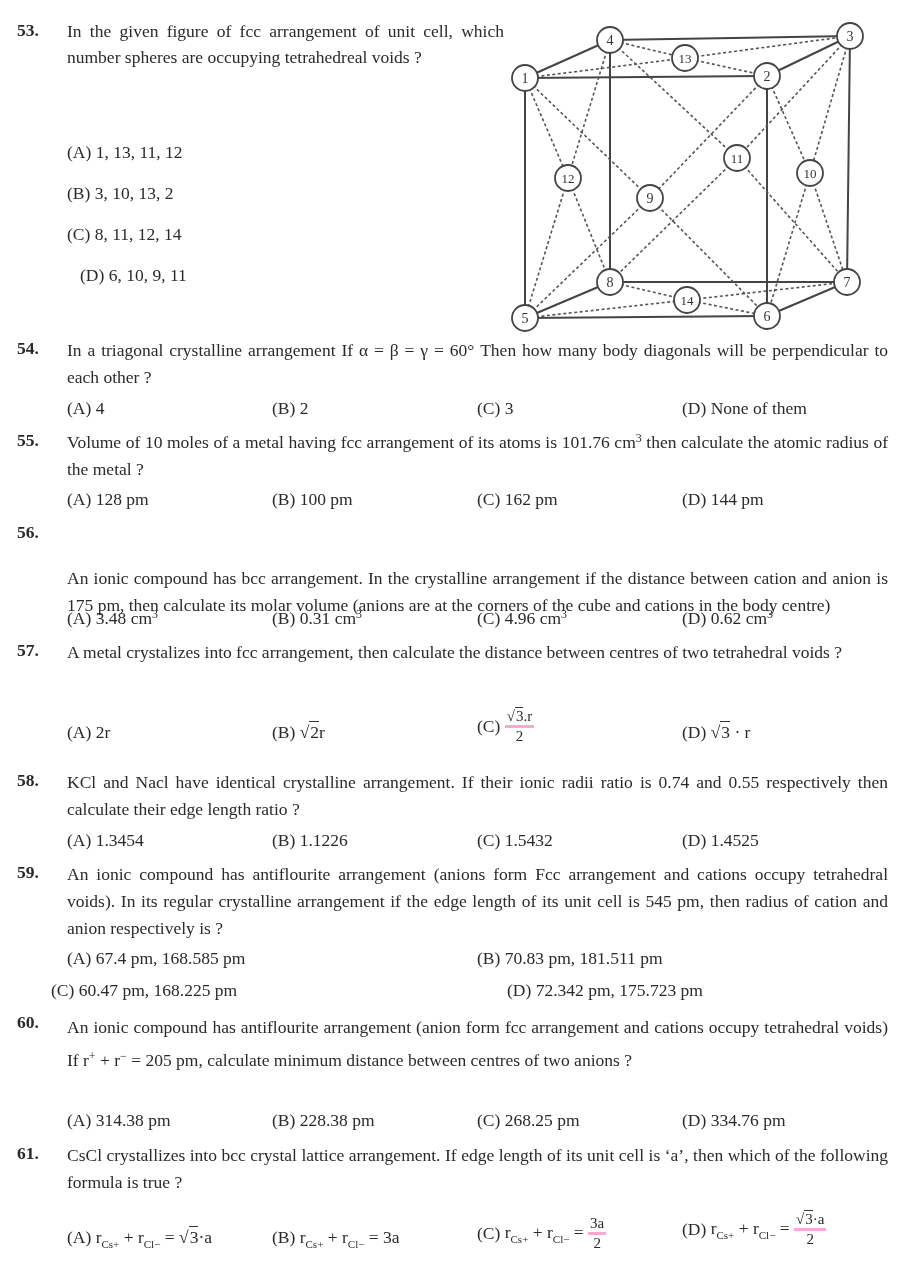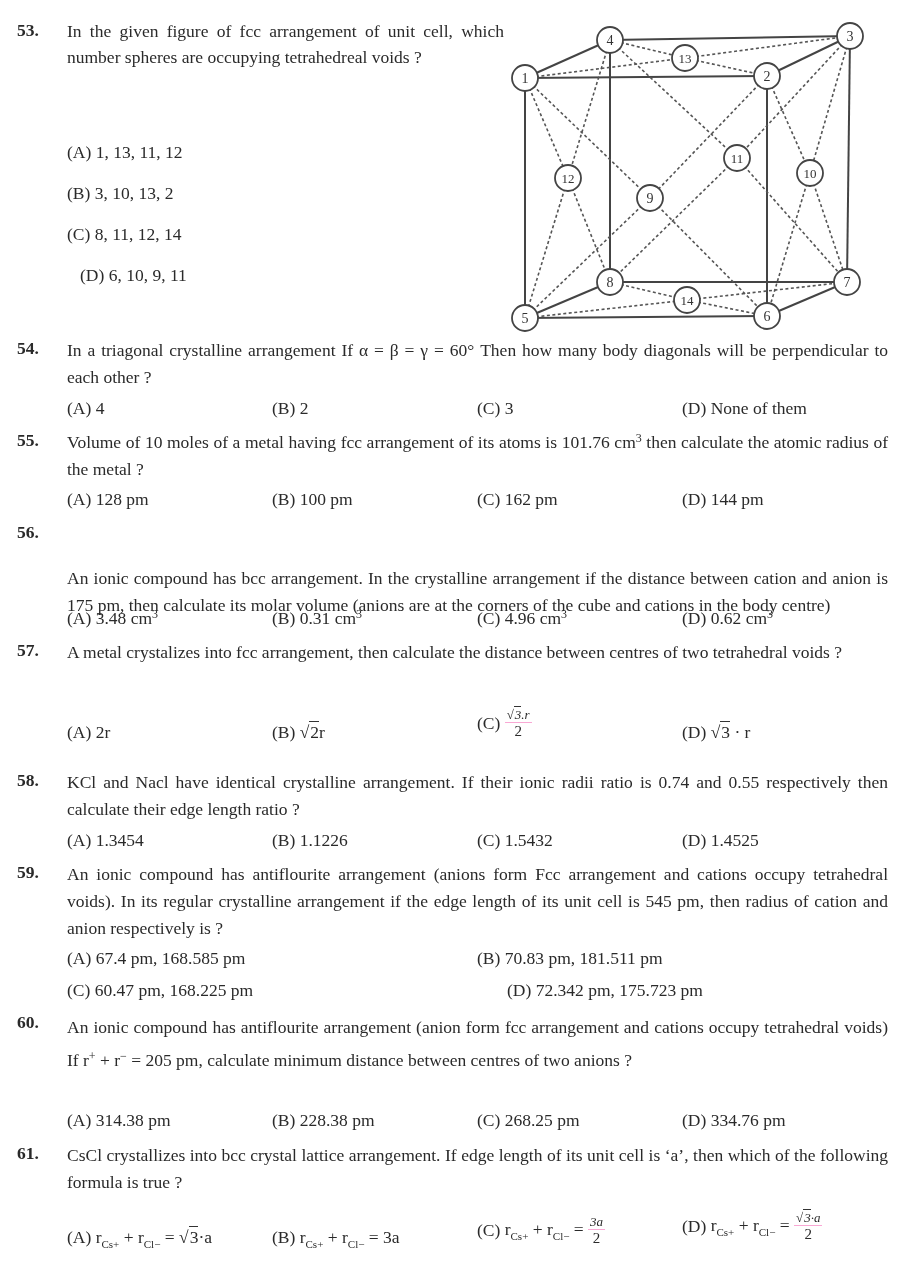--- a/index.html
+++ b/index.html
@@ -8,21 +8,21 @@
     font-family: "Liberation Serif", "DejaVu Serif", serif;
     color: #2a2a2a; font-size: 17.5px;
   }
   .q { position: absolute; left: 0; width: 922px; }
   .qnum { position: absolute; left: 17px; font-weight: bold; }
   .qtext { position: absolute; left: 67px; text-align: justify; text-align-last: left; line-height: 27px; }
   .opt { position: absolute; white-space: nowrap; }
   sup { font-size: 12px; vertical-align: 6px; line-height: 0; }
   .sub { font-size: 11px; vertical-align: -5px; }
   .frac { display: inline-block; vertical-align: middle; text-align: center; line-height: 1.1; }
-  .frac .num { display: block; border-bottom: 1px solid #f9a8d4; padding: 0 2px; font-size: 13px; font-style: italic; }
+  .frac .num { display: block; border-bottom: 3px solid #f9a8d4; padding: 0 2px; font-size: 15px; }
   .frac .den { display: block; font-size: 15px; }
   .sqrt { display: inline-block; }
   .sqrt .rad { border-top: 1px solid #333; padding-left: 1px; }
   svg text { font-family: "Liberation Serif", serif; }
 </style>
 </head>
 <body>
 
 <div class="q" style="top:20px;">
   <span class="qnum" style="top:0;">53.</span>
@@ -201,21 +201,21 @@
   <div class="opt" style="left:272px; top:60px;">(B) 1.1226</div>
   <div class="opt" style="left:477px; top:60px;">(C) 1.5432</div>
   <div class="opt" style="left:682px; top:60px;">(D) 1.4525</div>
 </div>
 
 <div class="q" style="top:862px;">
   <span class="qnum" style="top:0;">59.</span>
   <div class="qtext" style="top:-1px; width:821px;">An ionic compound has antiflourite arrangement (anions form Fcc arrangement and cations occupy tetrahedral voids). In its regular crystalline arrangement if the edge length of its unit cell is 545 pm, then radius of cation and anion respectively is ?</div>
   <div class="opt" style="left:67px; top:86px;">(A) 67.4 pm, 168.585 pm</div>
   <div class="opt" style="left:477px; top:86px;">(B) 70.83 pm, 181.511 pm</div>
-  <div class="opt" style="left:67px; top:118px;">(C) 60.47 pm, 168.225 pm</div>
+  <div class="opt" style="left:51px; top:118px;">(C) 60.47 pm, 168.225 pm</div>
   <div class="opt" style="left:477px; top:118px;margin-left:30px;">(D) 72.342 pm, 175.723 pm</div>
 </div>
 
 <div class="q" style="top:1012px;">
   <span class="qnum" style="top:0;">60.</span>
   <div class="qtext" style="top:-1px; width:821px; line-height:33px;"><span>An ionic compound has antiflourite arrangement (anion form fcc arrangement and cations occupy tetrahedral voids) If  r</span><sup>+</sup><span> + r</span><sup>−</sup><span> = 205 pm, calculate minimum distance between centres of two anions ?</span></div>
   <div class="opt" style="left:67px; top:98px;">(A) 314.38 pm</div>
   <div class="opt" style="left:272px; top:98px;">(B) 228.38 pm</div>
   <div class="opt" style="left:477px; top:98px;">(C) 268.25 pm</div>
   <div class="opt" style="left:682px; top:98px;">(D) 334.76 pm</div>

